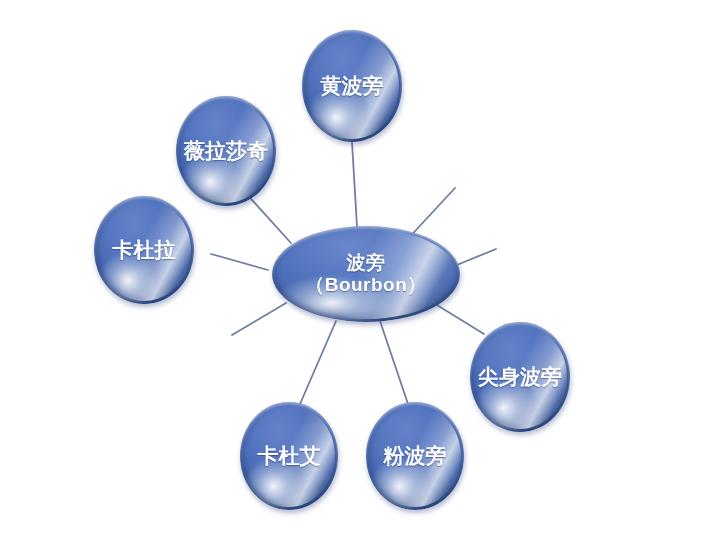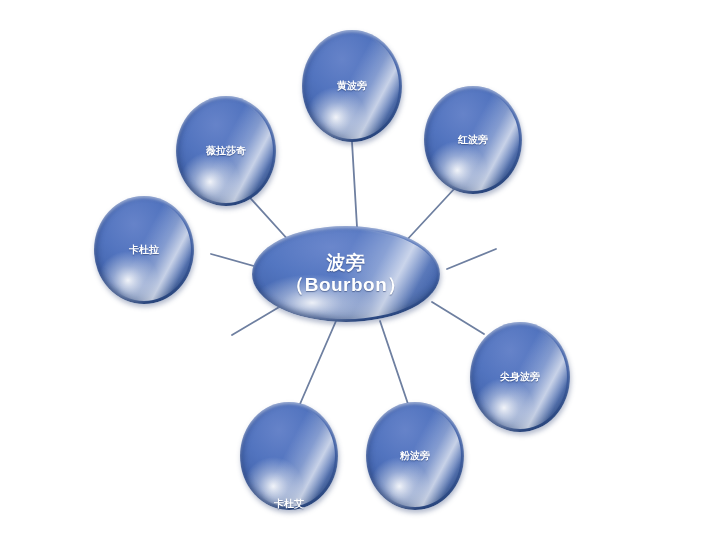--- a/index.html
+++ b/index.html
@@ -82,21 +82,21 @@
     position: relative;
     z-index: 3;
     line-height: 1.18;
     white-space: pre-line;
     padding: 0 6px;
     text-shadow: 0 1px 1px rgba(28,48,95,0.50);
   }
 
   
   #node-center {
-    left: 252px;
+    left: 272px;
     top: 226px;
     width: 188px;
     height: 96px;
     background:
       radial-gradient(ellipse 58% 54% at 32% 80%,
                       rgba(255,255,255,0.90) 0%,
                       rgba(255,255,255,0.38) 28%,
                       rgba(255,255,255,0.00) 55%),
       radial-gradient(ellipse 80% 80% at 42% 22%,
                       #6b87cc 0%,
@@ -105,34 +105,34 @@
                       #34548f 100%);
   }
   #node-center .node-label {
     font-size: 19px;
     font-weight: 600;
     letter-spacing: 0.5px;
   }
 
   
   .satellite .node-label {
-    font-size: 10px;
+    font-size: 21px;
     font-weight: 700;
   }
   .satellite.multiline .node-label {
     font-size: 15px;
     line-height: 1.32;
   }
 
   #node-yellow   { left: 302px; top: 30px;  width: 100px; height: 112px; }
   #node-red      { left: 424px; top: 86px;  width: 98px;  height: 108px; }
   #node-sl       { left: 494px; top: 190px; width: 100px; height: 110px; }
   #node-pointu   { left: 470px; top: 322px; width: 100px; height: 110px; }
   #node-pink     { left: 366px; top: 402px; width: 98px;  height: 108px; }
-  #node-catuai   { left: 240px; top: 402px; width: 98px;  height: 108px; align-items: flex-end; }
+  #node-catuai   { left: 240px; top: 402px; width: 98px;  height: 108px; }
   #node-pacas    { left: 136px; top: 322px; width: 100px; height: 110px; }
   #node-caturra  { left: 94px; top: 196px; width: 100px; height: 108px; }
   #node-villa    { left: 176px; top: 96px;  width: 100px; height: 110px; }
 </style>
 </head>
 <body>
 
 <div id="diagram">
 
   <svg id="connector-layer" viewBox="0 0 720 542" width="720" height="542" xmlns="http://www.w3.org/2000/svg">
@@ -151,23 +151,20 @@
 
   <div class="node" id="node-center">
     <span class="node-label">波旁
 （Bourbon）</span>
   </div>
 
   <div class="node satellite" id="node-yellow">
     <span class="node-label">黄波旁</span>
   </div>
 
-  <div class="node satellite" id="node-red">
-    <span class="node-label">红波旁</span>
-  </div>
 
 
   <div class="node satellite" id="node-pink">
     <span class="node-label">粉波旁</span>
   </div>
 
   <div class="node satellite" id="node-pointu">
     <span class="node-label">尖身波旁</span>
   </div>
 

